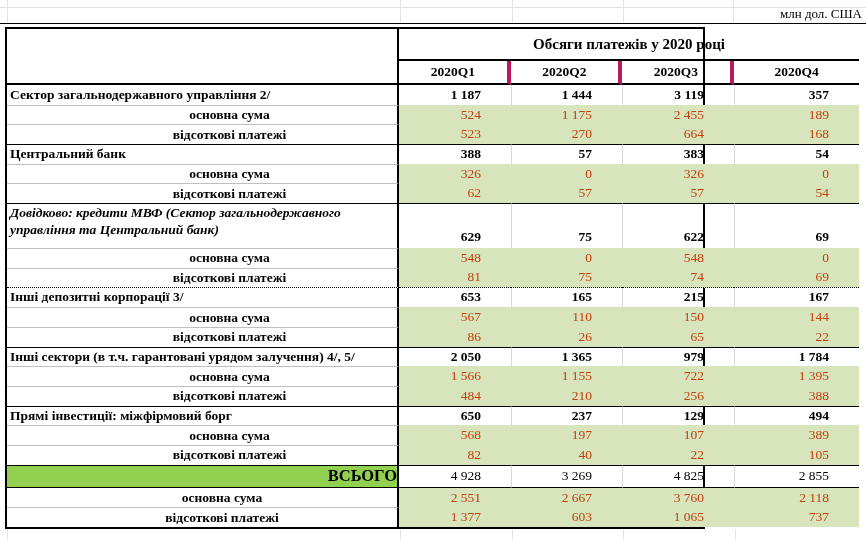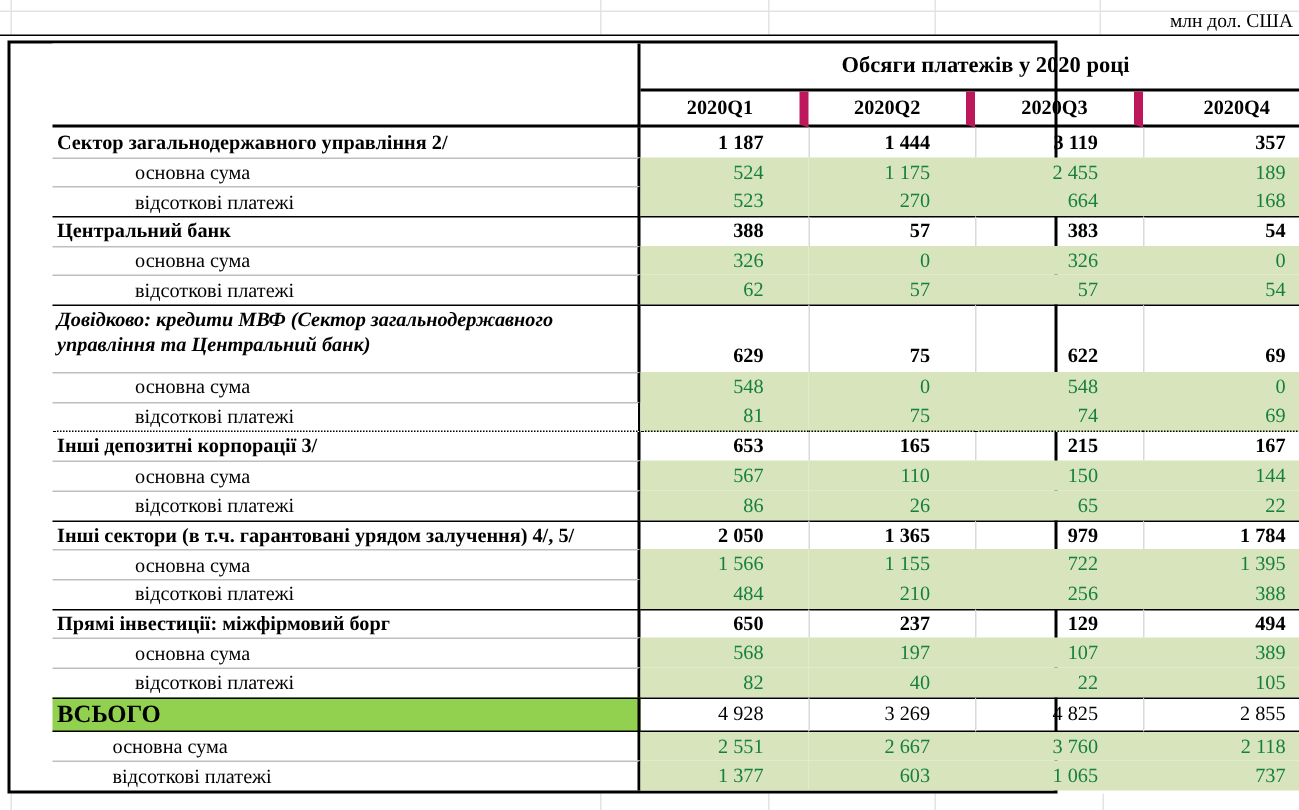--- a/index.html
+++ b/index.html
@@ -6,53 +6,53 @@
   body{
     width:866px;height:540px;background:#fff;position:relative;overflow:hidden;
     font-family:"Liberation Serif","DejaVu Serif",serif;color:#000;
   }
   
   .gl-h{position:absolute;height:1px;background:#e3e3e3;}
   .gl-v{position:absolute;width:1px;background:#e3e3e3;}
   #top-rule{position:absolute;left:0;top:23px;width:866px;height:1px;background:#000;}
   #unit{position:absolute;top:6px;right:4px;font-size:13px;white-space:nowrap;}
 
-  #tbl-wrap{position:absolute;left:5px;top:27px;width:700px;border:2px solid #000;box-sizing:border-box;background:#fff;padding-left:28px;}
+  #tbl-wrap{position:absolute;left:5px;top:27px;width:700px;border:2px solid #000;box-sizing:border-box;background:#fff;}
   table{border-collapse:separate;border-spacing:0;table-layout:fixed;width:100%;}
   td{box-sizing:border-box;padding:0;margin:0;vertical-align:middle;white-space:nowrap;overflow:hidden;}
 
   
   td.hdr-left{border-right:2px solid #000;border-bottom:2px solid #000;background:#fff;}
   td.hdr-title{height:32px;text-align:center;font-weight:bold;font-size:15px;border-bottom:2px solid #000;}
-  td.hdr-q{height:24px;text-align:center;font-weight:bold;font-size:13.5px;border-right:6px solid #be185d;border-bottom:2px solid #000;}
+  td.hdr-q{height:24px;text-align:center;font-weight:bold;font-size:13.5px;border-right:4px solid #be185d;border-bottom:2px solid #000;}
   td.hdr-q.last{border-right:none;}
 
   
   td.lbl{border-right:2px solid #000;padding-left:3px;font-size:13.5px;margin-left:12px;}
   
   td.val{text-align:right;padding-right:30px;font-size:13.5px;}
   td.val.gl{border-left:1px solid #d9d9d9;}
 
   tr.section-row td{height:19.7px;}
   tr.section-row td.lbl{font-weight:bold;}
   tr.section-row td.val{font-weight:bold;margin-top:20px;}
   tr.sec-top td{border-top:1px solid #000;}
 
   tr.detail-row td{height:19.7px;}
-  tr.detail-row td.lbl{border-top:1px solid #bfbfbf;padding-left:55px;font-weight:normal;}
-  tr.detail-row td.val{background:var(--detail-bg,#D8E4BC);color:#15803d;font-weight:normal;}
+  tr.detail-row td.lbl{border-top:1px solid #bfbfbf;padding-left:55px;font-weight:bold;text-align:center;}
+  tr.detail-row td.val{background:var(--detail-bg,#D8E4BC);color:#c2410c;font-weight:normal;}
   tr.detail-row.sm-indent td.lbl{padding-left:40px;}
   tr.detail-row.after-grand td.lbl{border-top:none;}
   tr.dotted td{border-bottom:1px dotted #000;}
 
   tr.tall td{height:45px;}
   tr.tall td.lbl{vertical-align:top;white-space:normal;line-height:1.22;padding-top:1px;padding-right:10px;font-style:italic;}
   tr.tall td.val{vertical-align:bottom;padding-bottom:3px;}
 
-  tr.grand-row td{height:23px;border-top:1px solid #000;border-bottom:1px solid #000;}
+  tr.grand-row td{height:23px;border-top:1px solid #000;border-bottom:1px solid #000;text-align:right;}
   tr.grand-row td.lbl{background:var(--grand-bg,#92D050);font-size:16.5px;font-weight:bold;}
   tr.grand-row td.val{font-weight:normal;}
 </style>
 </head>
 <body style="--detail-bg: #D8E4BC; --grand-bg: #92D050;">
 
 <div class="gl-h" style="left:0;top:7px;width:866px;"></div>
 <div class="gl-v" style="left:7px;top:0;height:23px;"></div>
 <div class="gl-v" style="left:400px;top:0;height:23px;"></div>
 <div class="gl-v" style="left:512px;top:0;height:23px;"></div>

